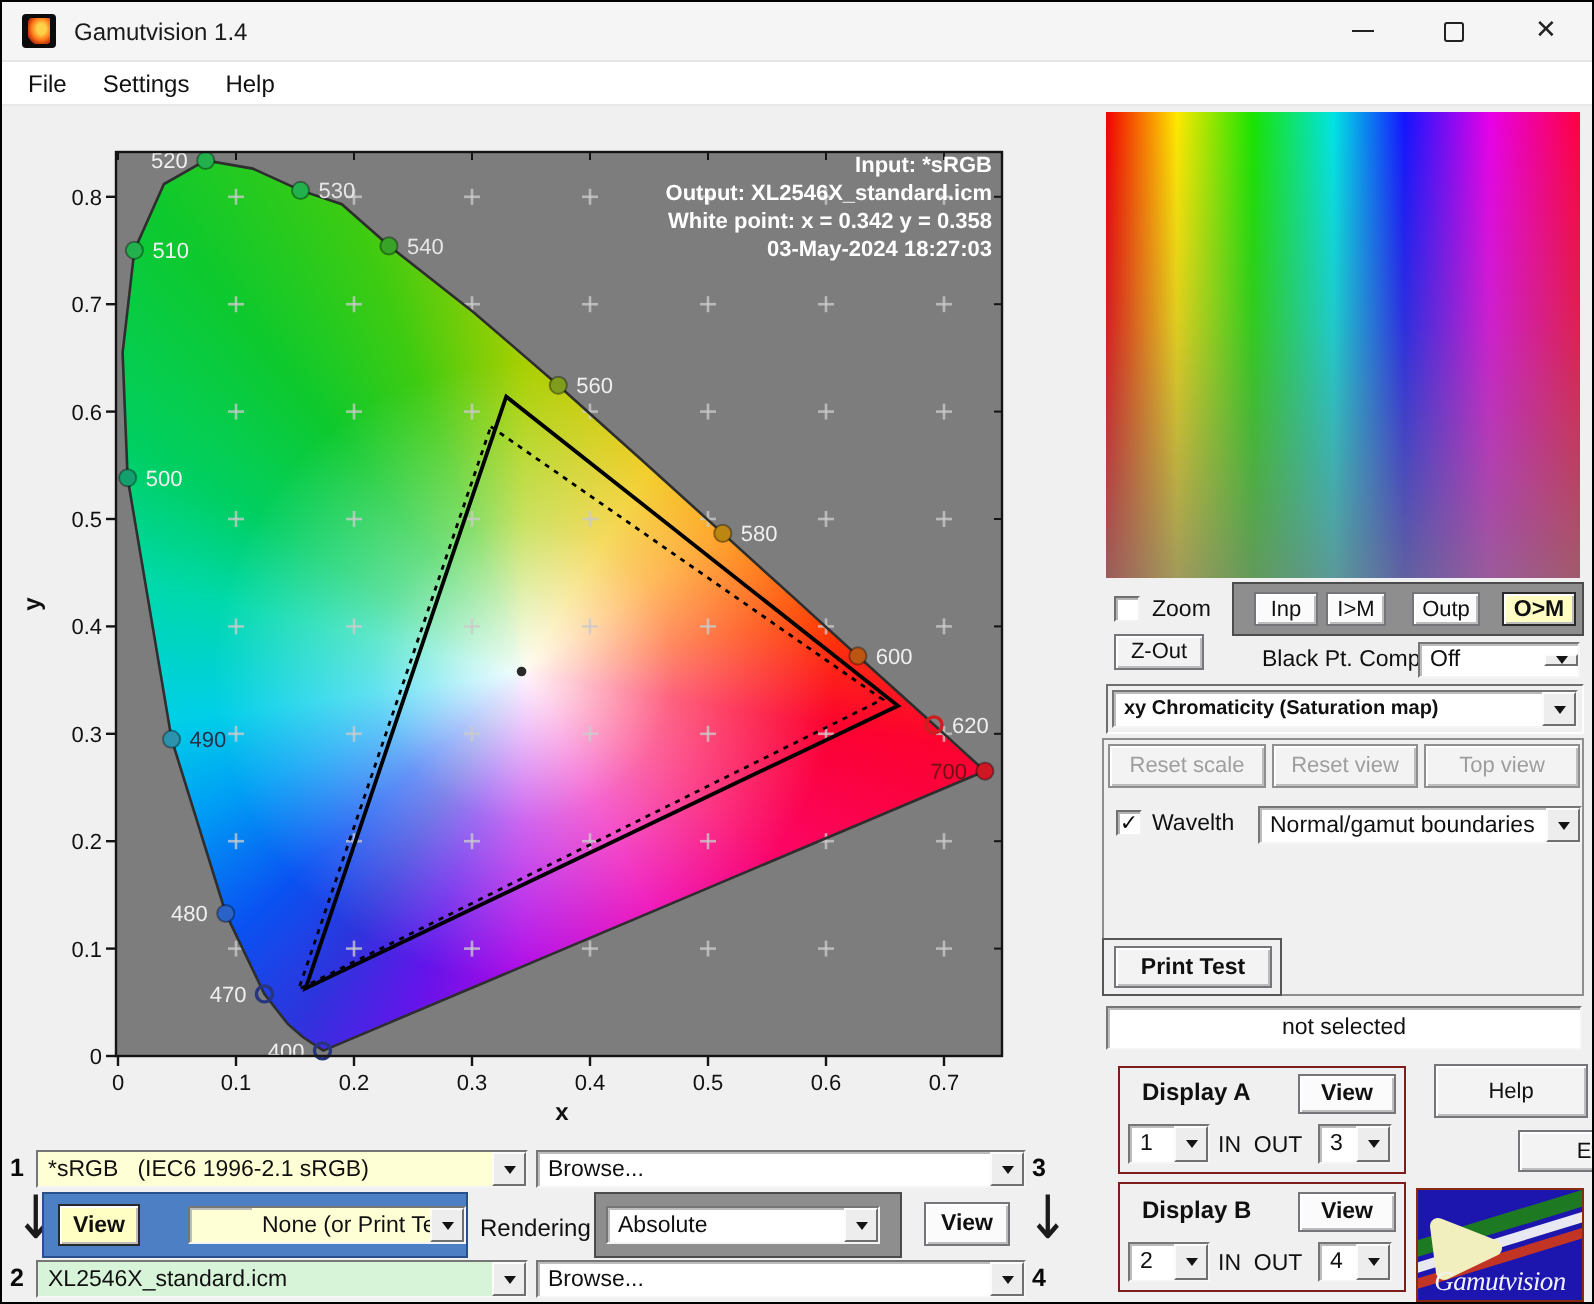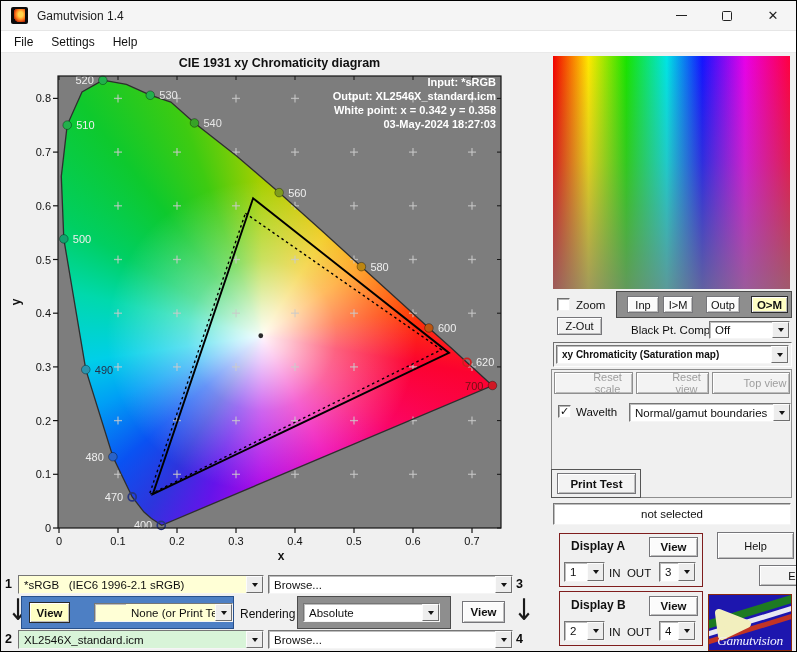--- a/index.html
+++ b/index.html
@@ -43,21 +43,21 @@
   #chart-svg { position:absolute; left:0; top:52px; width:545px; height:518px;
                pointer-events:none; font-family:"Liberation Sans", sans-serif; }
 
   
   .btn { display:flex; align-items:center; justify-content:center; background:#f3f3f3;
          border:1px solid #76767a; box-shadow:inset 1px 1px 0 #ffffff, inset -1px -1px 0 #bdbdbd;
          font-size:11px; color:#101010; position:absolute; }
   .btn.bold { font-weight:bold; font-size:11.5px; }
   .btn.yellow { background:#ffffc4; }
   .btn.white { background:#fbfbfb; }
-  .btn.disabled { color:#9e9e9e; border-color:#8f8f8f;padding-left:28px; }
+  .btn.disabled { color:#9e9e9e; border-color:#8f8f8f; }
   .dd { position:absolute; display:flex; align-items:stretch; background:#fff;
         border:1px solid; border-color:#767676 #f5f5f5 #f5f5f5 #767676;
         box-shadow:inset 1px 1px 0 #bdbdbd; }
   .dd .txt { flex:1; display:flex; align-items:center; padding-left:5px; overflow:hidden;
              white-space:pre; font-size:11.5px; color:#101010; }
   .dd.bold .txt { font-weight:bold; font-size:10px; }
   .dd .arrow { width:17px; background:#ededed; border:1px solid;
                border-color:#fcfcfc #6f6f6f #6f6f6f #fcfcfc;
                display:flex; align-items:center; justify-content:center; }
   .tri { width:0; height:0; border-left:3.5px solid transparent; border-right:3.5px solid transparent;
@@ -118,21 +118,20 @@
       <button class="win-btn">✕</button>
     </div>
   </div>
 
   <div class="menubar">
     <span class="menu-item">File</span>
     <span class="menu-item">Settings</span>
     <span class="menu-item">Help</span>
   </div>
 
-  <div class="chart-title">CIE 1931 xy Chromaticity diagram</div>
   <div class="plot-area">
     <div class="horseshoe" id="horseshoe" style="clip-path: polygon(103.7px 449.3px, 93.4px 442.5px, 86px 436.1px, 74.2px 421px, 54.9px 380.7px, 27.8px 293.6px, 5.8px 162.9px, 3.3px 100.4px, 9.2px 49.1px, 24px 16px, 44.8px 4.2px, 68.4px 8.3px, 92.3px 19.2px, 112.9px 26.1px, 136.5px 46.9px, 178.9px 80.2px, 221.1px 116.6px, 263px 154.1px, 303.4px 190.7px, 340.4px 224.2px, 370.9px 252px, 393.8px 272.6px, 409px 286.4px, 418.7px 295.2px, 429.3px 304.9px, 434.5px 309.5px);"></div>
   </div>
   <svg id="chart-svg">
       <line x1="113" x2="121" y1="421.3" y2="421.3" stroke="rgba(202,202,202,0.78)" stroke-width="1.3"></line>
       <line x1="117" x2="117" y1="417.3" y2="425.3" stroke="rgba(202,202,202,0.78)" stroke-width="1.3"></line>
       <line x1="113" x2="121" y1="367.6" y2="367.6" stroke="rgba(202,202,202,0.78)" stroke-width="1.3"></line>
       <line x1="117" x2="117" y1="363.6" y2="371.6" stroke="rgba(202,202,202,0.78)" stroke-width="1.3"></line>
       <line x1="113" x2="121" y1="313.9" y2="313.9" stroke="rgba(202,202,202,0.78)" stroke-width="1.3"></line>
       <line x1="117" x2="117" y1="309.9" y2="317.9" stroke="rgba(202,202,202,0.78)" stroke-width="1.3"></line>
@@ -340,21 +339,21 @@
   <span class="lbl" style="left:575px; top:298px;">Zoom</span>
 
   <div class="panel-dark" style="left:615px; top:290px; width:176px; height:27px;"></div>
   <button class="btn white" style="left:626px; top:295px; width:32px; height:17px;">Inp</button>
   <button class="btn white" style="left:662px; top:295px; width:30px; height:17px;">I&gt;M</button>
   <button class="btn white" style="left:705px; top:295px; width:34px; height:17px;">Outp</button>
   <button class="btn yellow bold" style="left:750px; top:295px; width:37px; height:17px; border-color:#2a2a2a;">O&gt;M</button>
 
   <button class="btn" style="left:556px; top:316px; width:45px; height:18px;">Z-Out</button>
   <span class="lbl" style="left:630px; top:323px;">Black Pt. Comp.</span>
-  <div class="dd" style="left:708px; top:320px; width:81px; height:18px;">
+  <div class="dd" style="left:708px; top:320px; width:81px; height:18px;align-items:center;">
     <span class="txt">Off</span>
     <span class="arrow">
         <span class="tri"></span>
       </span>
   </div>
 
   <div class="map-select-frame">
     <div class="dd bold">
       <span class="txt">xy Chromaticity (Saturation map)</span>
       <span class="arrow">

